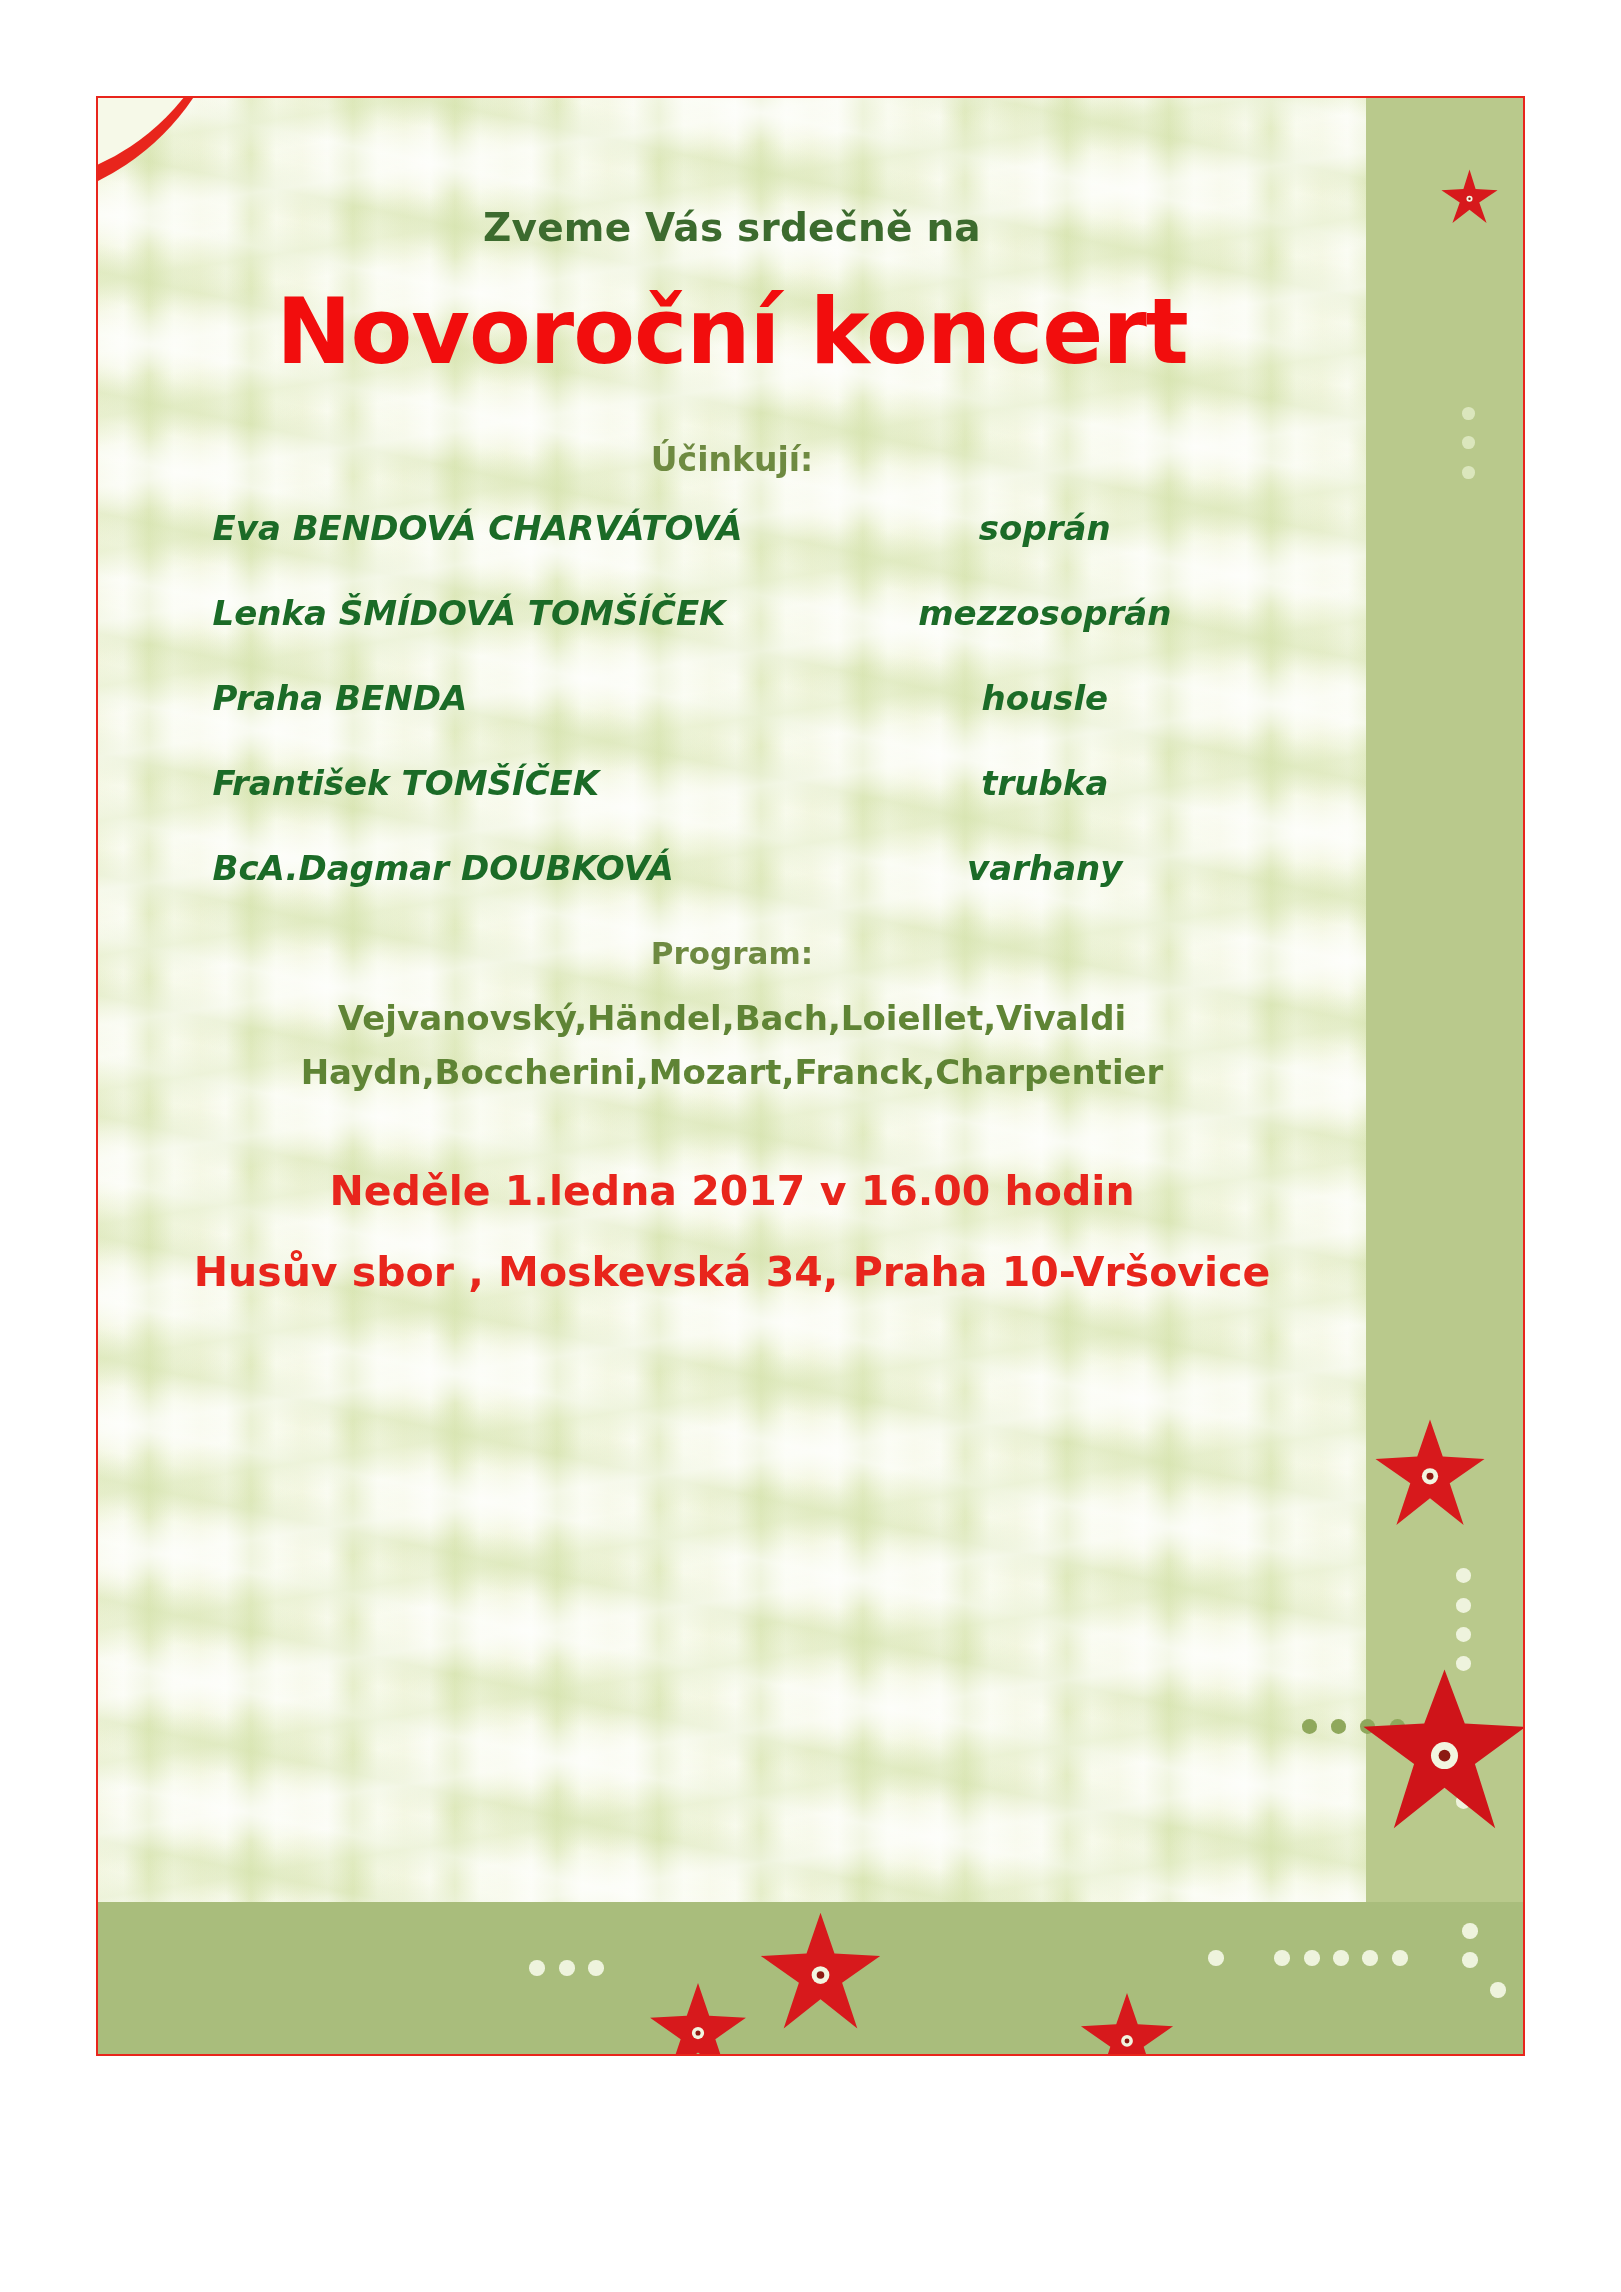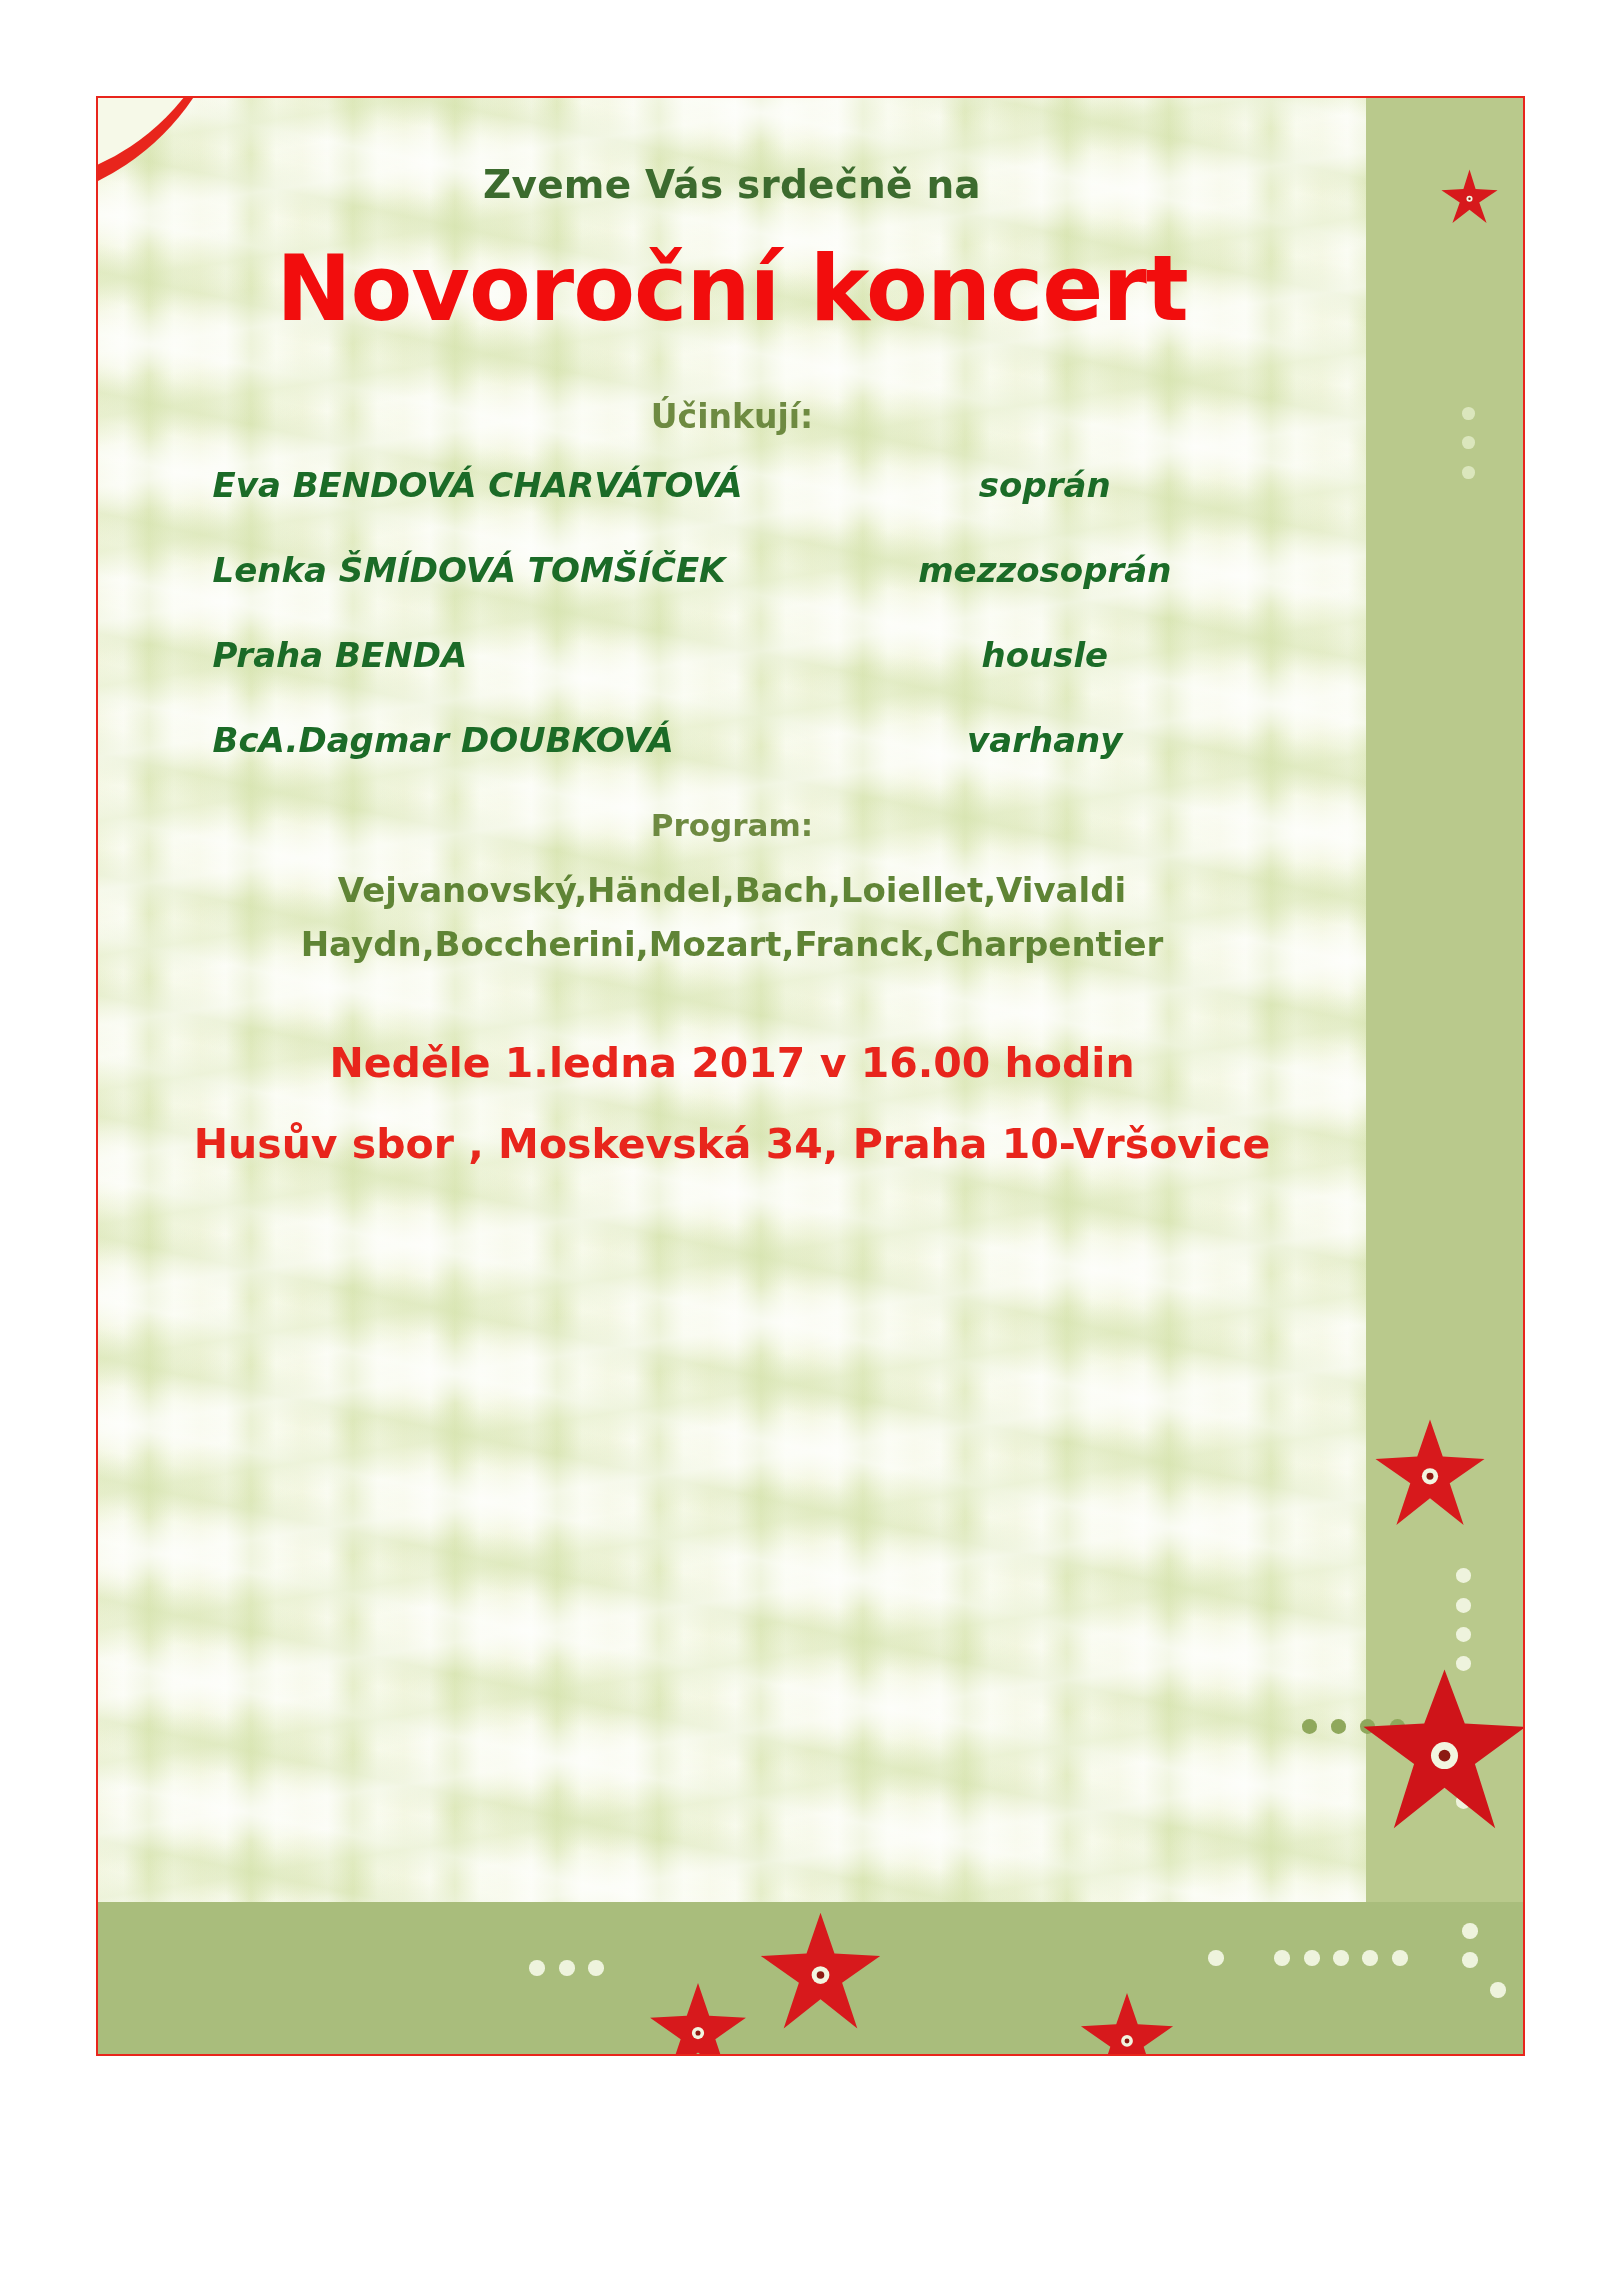--- a/index.html
+++ b/index.html
@@ -126,21 +126,21 @@
     left: 0;
     top: 0;
     right: 157px;
     bottom: 152px;
     padding: 0 39px;
     box-sizing: border-box;
     text-align: center;
   }
 
   .invite {
-    margin-top: 64px;
+    margin-top: 107px;
     font-size: 39px;
     font-weight: bold;
     color: #3c6b2e;
     letter-spacing: 0.2px;
   }
 
   .title {
     margin-top: 35px;
     font-size: 90px;
     font-weight: bold;
@@ -336,20 +336,24 @@
       </div>
       <div class="perf-row">
         <span class="perf-name">Lenka  ŠMÍDOVÁ TOMŠÍČEK</span>
         <span class="perf-role">mezzosoprán</span>
       </div>
       <div class="perf-row">
         <span class="perf-name">Praha BENDA</span>
         <span class="perf-role">housle</span>
       </div>
       <div class="perf-row">
+        <span class="perf-name">František  TOMŠÍČEK</span>
+        <span class="perf-role">trubka</span>
+      </div>
+      <div class="perf-row">
         <span class="perf-name">BcA.Dagmar  DOUBKOVÁ</span>
         <span class="perf-role">varhany</span>
       </div>
     </div>
 
     <div class="program-head">Program:</div>
 
     <div class="program-line">Vejvanovský,Händel,Bach,Loiellet,Vivaldi</div>
     <div class="program-line second">Haydn,Boccherini,Mozart,Franck,Charpentier</div>
 

